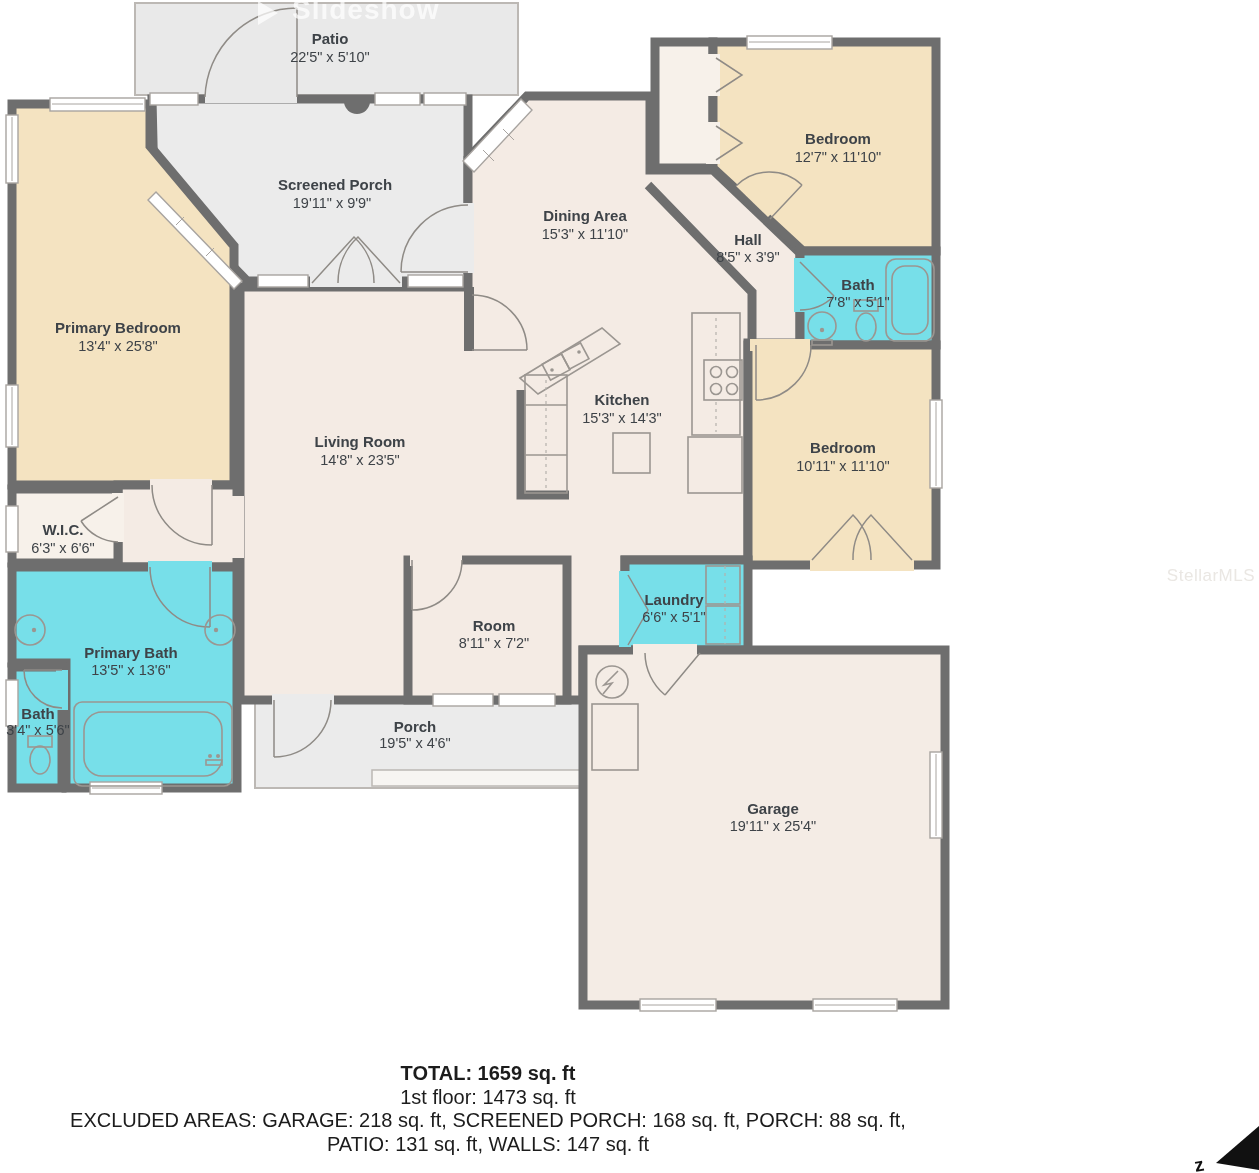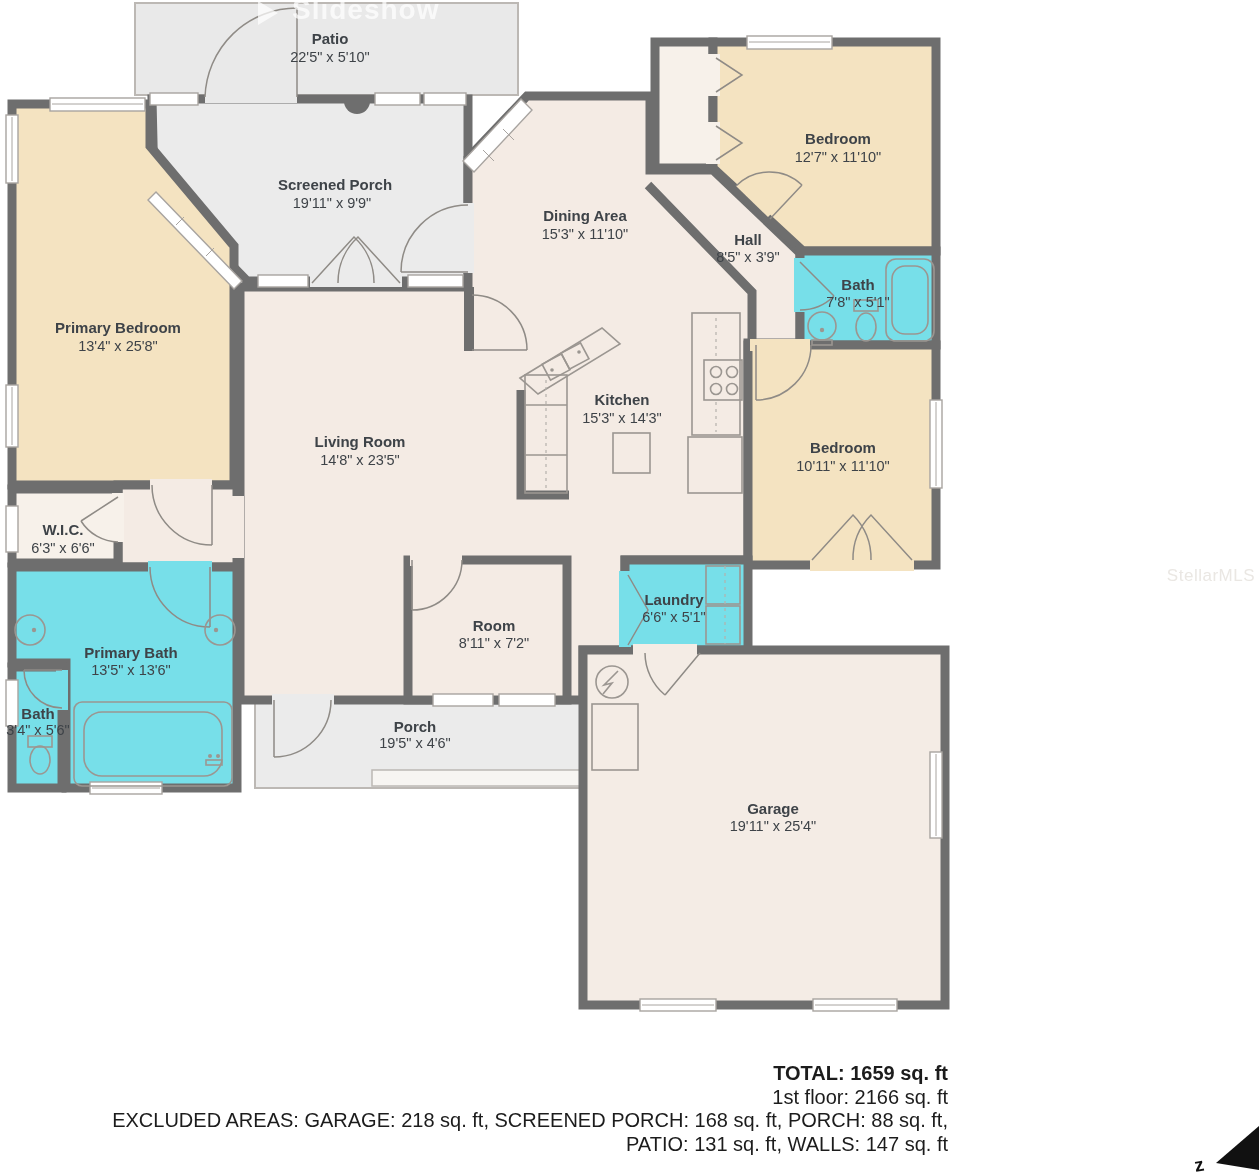--- a/index.html
+++ b/index.html
@@ -11,21 +11,21 @@
   .wall{fill:none;stroke:#6e6e6e;stroke-width:9;stroke-linejoin:miter;}
   .thin{stroke:#9b9691;stroke-width:1.6;fill:none;}
   .door{stroke:#8f8b86;stroke-width:1.5;fill:none;}
   .win{fill:#ffffff;stroke:#a8a4a0;stroke-width:1.4;}
   .winline{stroke:#a8a4a0;stroke-width:1;}
   .dash{stroke:#b5b1ac;stroke-width:1.2;fill:none;stroke-dasharray:3 4;}
   .slideshow{position:absolute;left:258px;top:-6px;display:flex;align-items:center;gap:14px;
              color:rgba(255,255,255,.72);font-size:28px;font-weight:600;letter-spacing:1px;}
   .play{width:0;height:0;border-left:20px solid rgba(255,255,255,.72);
         border-top:12px solid transparent;border-bottom:12px solid transparent;margin-top:6px;}
-  .summary{position:absolute;top:1062px;left:0;width:948px;text-align:right;
+  .summary{position:absolute;top:1062px;left:14px;width:948px;text-align:center;
            font-size:20px;line-height:23.5px;color:#1c1c1c;}
   .summary .t{font-weight:bold;}
   .wm{position:absolute;top:566px;right:4px;font-size:17px;color:#eae7e3;letter-spacing:.5px;}
 </style>
 </head>
 <body>
 
 <div class="canvas">
 <svg width="1259" height="1173" viewBox="0 0 1259 1173">
 
@@ -284,17 +284,17 @@
 
   <div class="slideshow">
     <span class="play"></span>
     <span>Slideshow</span>
   </div>
 
   <div class="wm">StellarMLS</div>
 
   <div class="summary">
     <div class="t">TOTAL: 1659 sq. ft</div>
-    <div>1st floor: 2166 sq. ft</div>
+    <div>1st floor: 1473 sq. ft</div>
     <div>EXCLUDED AREAS: GARAGE: 218 sq. ft, SCREENED PORCH: 168 sq. ft, PORCH: 88 sq. ft,</div>
     <div>PATIO: 131 sq. ft, WALLS: 147 sq. ft</div>
   </div>
 </div>
 
 </body></html>

